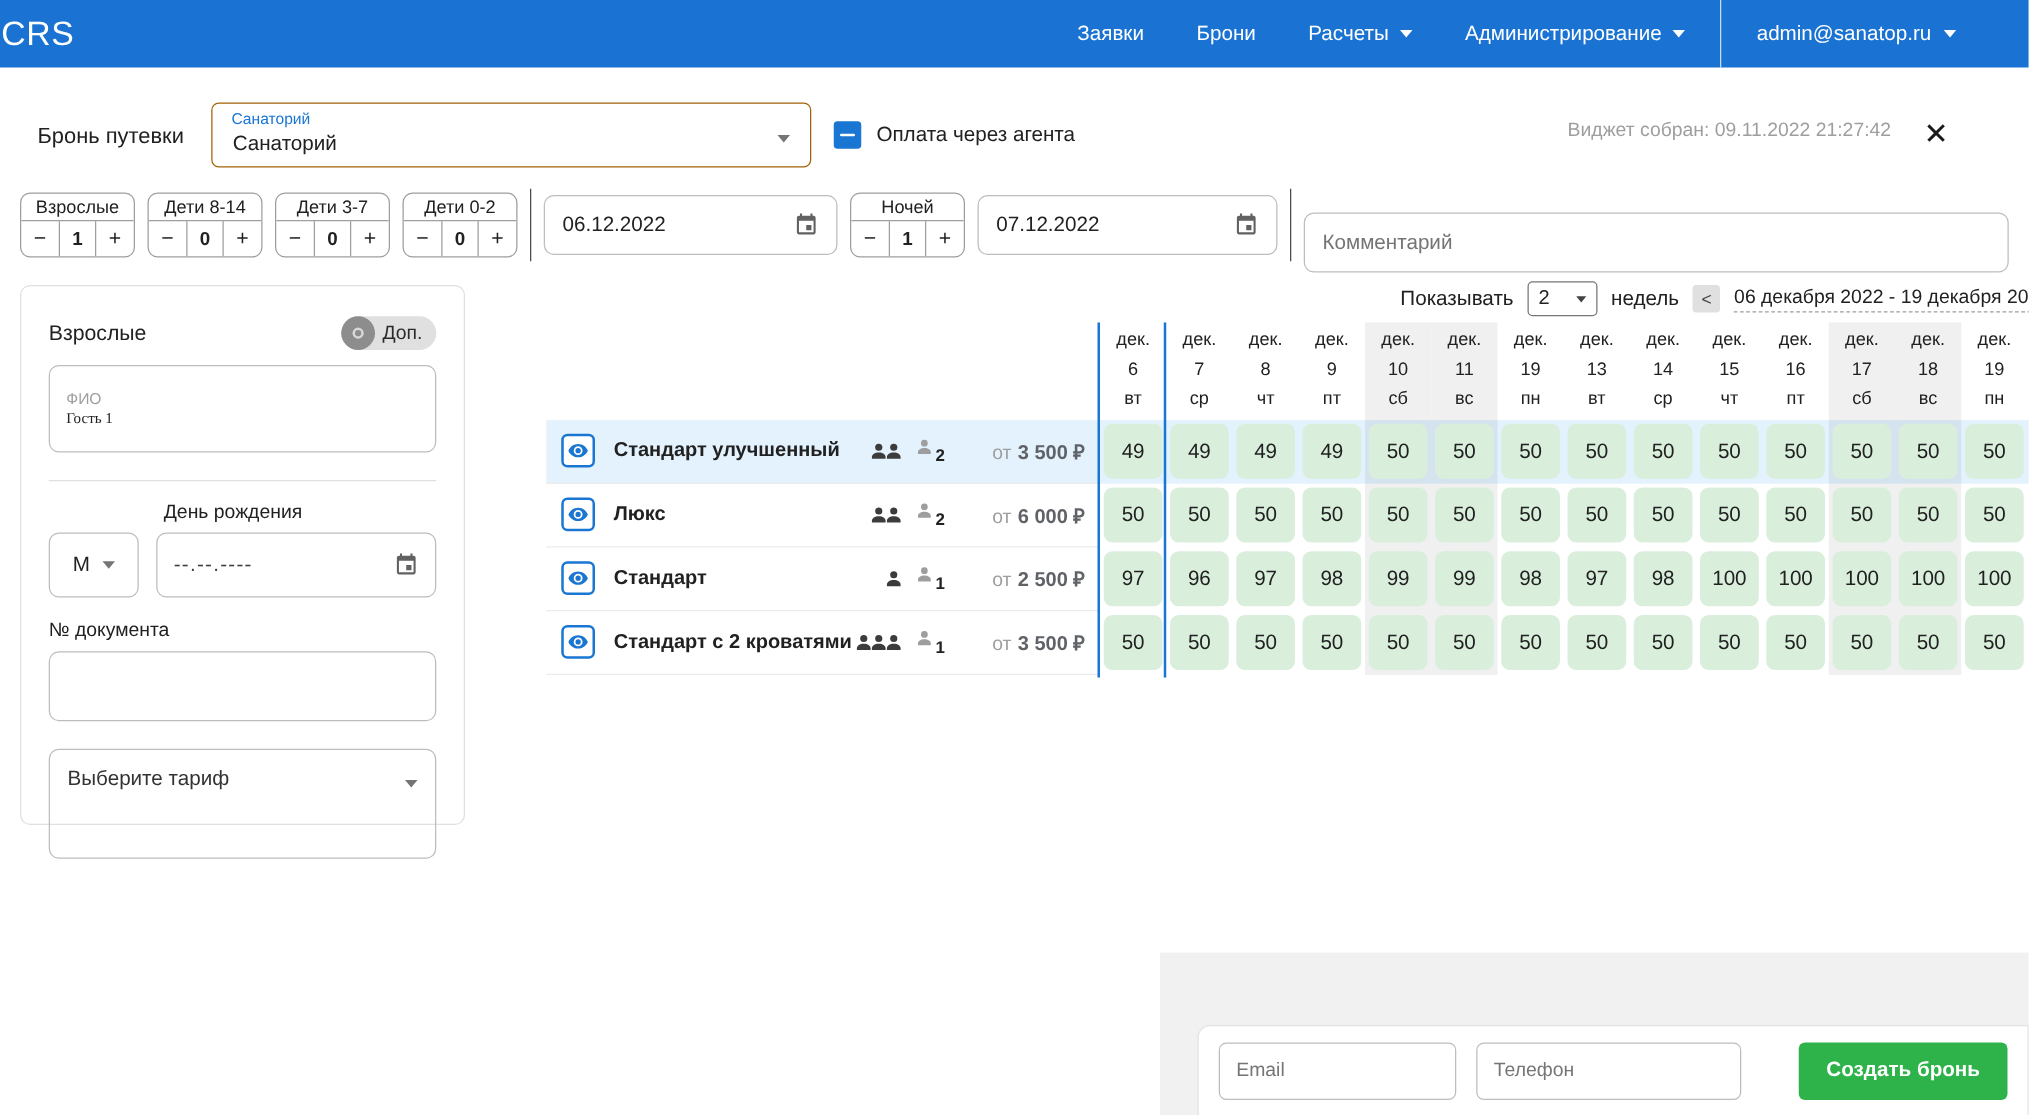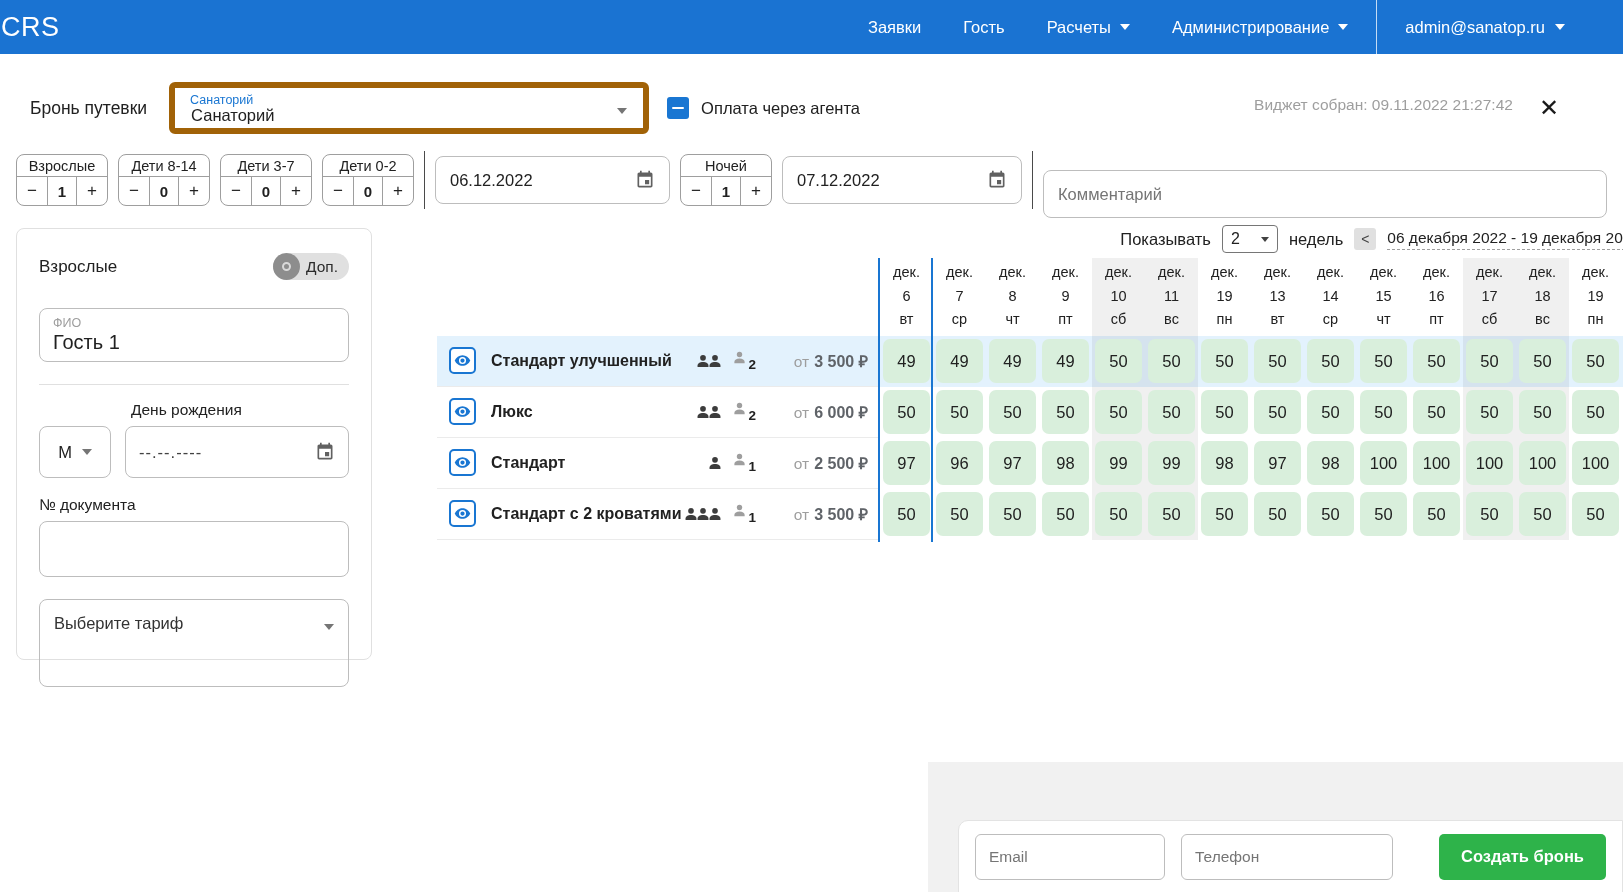--- a/index.html
+++ b/index.html
@@ -18,21 +18,21 @@
     margin-left:28px; margin-right:58px; cursor:pointer; }
   .caret { width:0; height:0; border-left:5.5px solid transparent; border-right:5.5px solid transparent;
     border-top:6.5px solid #757575; display:inline-block; }
   .caret-white { border-top-color:#fff; }
   .caret-sm { border-left-width:4.5px; border-right-width:4.5px; border-top-width:5.5px; border-top-color:#424242; }
 
   
   .header-row { position:absolute; left:14px; top:76px; width:100%; height:64px;
     display:flex; align-items:center; padding:0 78px 0 16px; }
   .page-title { font-size:17.5px; }
-  .hotel-select { position:relative; width:480px; height:52px; border:6px solid #a16207; border-radius:6px;
+  .hotel-select { position:relative; width:480px; height:52px; border:1px solid #a16207; border-radius:6px;
     margin-left:22px; display:flex; align-items:center; padding:0 16px; cursor:pointer; background:#fff; }
   .hotel-label { position:absolute; top:5px; left:15px; font-size:12.5px; color:#1976d2; }
   .hotel-value { margin-top:14px; font-size:16.5px; }
   .hotel-select .caret { margin-left:auto; margin-top:6px; }
   .agent-check { margin-left:18px; display:flex; align-items:center; gap:12px; }
   .checkbox { width:22px; height:22px; background:#1976d2; border-radius:3px;
     display:flex; align-items:center; justify-content:center; cursor:pointer; }
   .minus-bar { width:12px; height:2.6px; background:#fff; border-radius:1.5px; }
   .agent-label { font-size:16.5px; }
   .header-right { margin-left:auto; display:flex; align-items:flex-start; gap:26px; }
@@ -63,23 +63,23 @@
   .guest-panel { position:absolute; left:16px; top:228px; width:356px; height:432px;
     border:1px solid #e0e0e0; border-radius:8px; background:#fff; padding:24px 22px; }
   .gp-head { display:flex; align-items:center; justify-content:space-between; }
   .gp-title { font-size:17px; }
   .toggle { display:flex; align-items:center; background:#e0e0e0; border-radius:14px;
     height:27px; padding-right:11px; cursor:pointer; }
   .toggle-knob { width:27px; height:27px; border-radius:50%; background:#8d8d8d;
     display:flex; align-items:center; justify-content:center; }
   .toggle-knob-inner { width:9px; height:9px; border-radius:50%; border:2px solid #d9d9d9; }
   .toggle-label { font-size:15.5px; margin-left:6px; color:#2b2b2b; }
-  .fio-field { margin-top:28px; border:1px solid #bdbdbd; border-radius:8px; padding:7px 13px; cursor:text; }
+  .fio-field { margin-top:12px; border:1px solid #bdbdbd; border-radius:8px; padding:19px 13px; cursor:text; }
   .fio-label { font-size:12.5px; color:#9e9e9e; }
-  .fio-value { font-size:20px; margin-top:1px; }
+  .fio-value { font-size:12px; margin-top:1px;font-family:Liberation Serif, serif; }
   .gp-divider { border:none; border-top:1px solid #e0e0e0; margin:22px 0 0; }
   .bday-label { font-size:15.5px; margin:16px 0 7px; padding-left:92px; }
   .bday-row { display:flex; gap:14px; }
   .gender-select { width:72px; height:52px; border:1px solid #bdbdbd; border-radius:8px;
     display:flex; align-items:center; justify-content:center; gap:10px; font-size:16.5px; cursor:pointer; }
   .bday-field { flex:1; height:52px; border:1px solid #bdbdbd; border-radius:8px;
     display:flex; align-items:center; padding:0 13px; cursor:pointer; }
   .bday-value { font-size:16.5px; color:#424242; letter-spacing:1px; }
   .bday-field .cal { margin-left:auto; display:flex; }
   .doc-label { font-size:15.5px; margin:18px 0 7px; }
@@ -145,21 +145,21 @@
 
 <div class="page">
 
   <div class="navbar">
     <div class="logo">CRS</div>
     <div class="nav-menu" id="nav-menu">
         <div class="nav-item">
           <span>Заявки</span>
         </div>
         <div class="nav-item">
-          <span>Гость</span>
+          <span>Брони</span>
         </div>
         <div class="nav-item">
           <span>Расчеты</span>
           <span class="caret caret-white"></span>
         </div>
         <div class="nav-item">
           <span>Администрирование</span>
           <span class="caret caret-white"></span>
         </div>
       </div>

